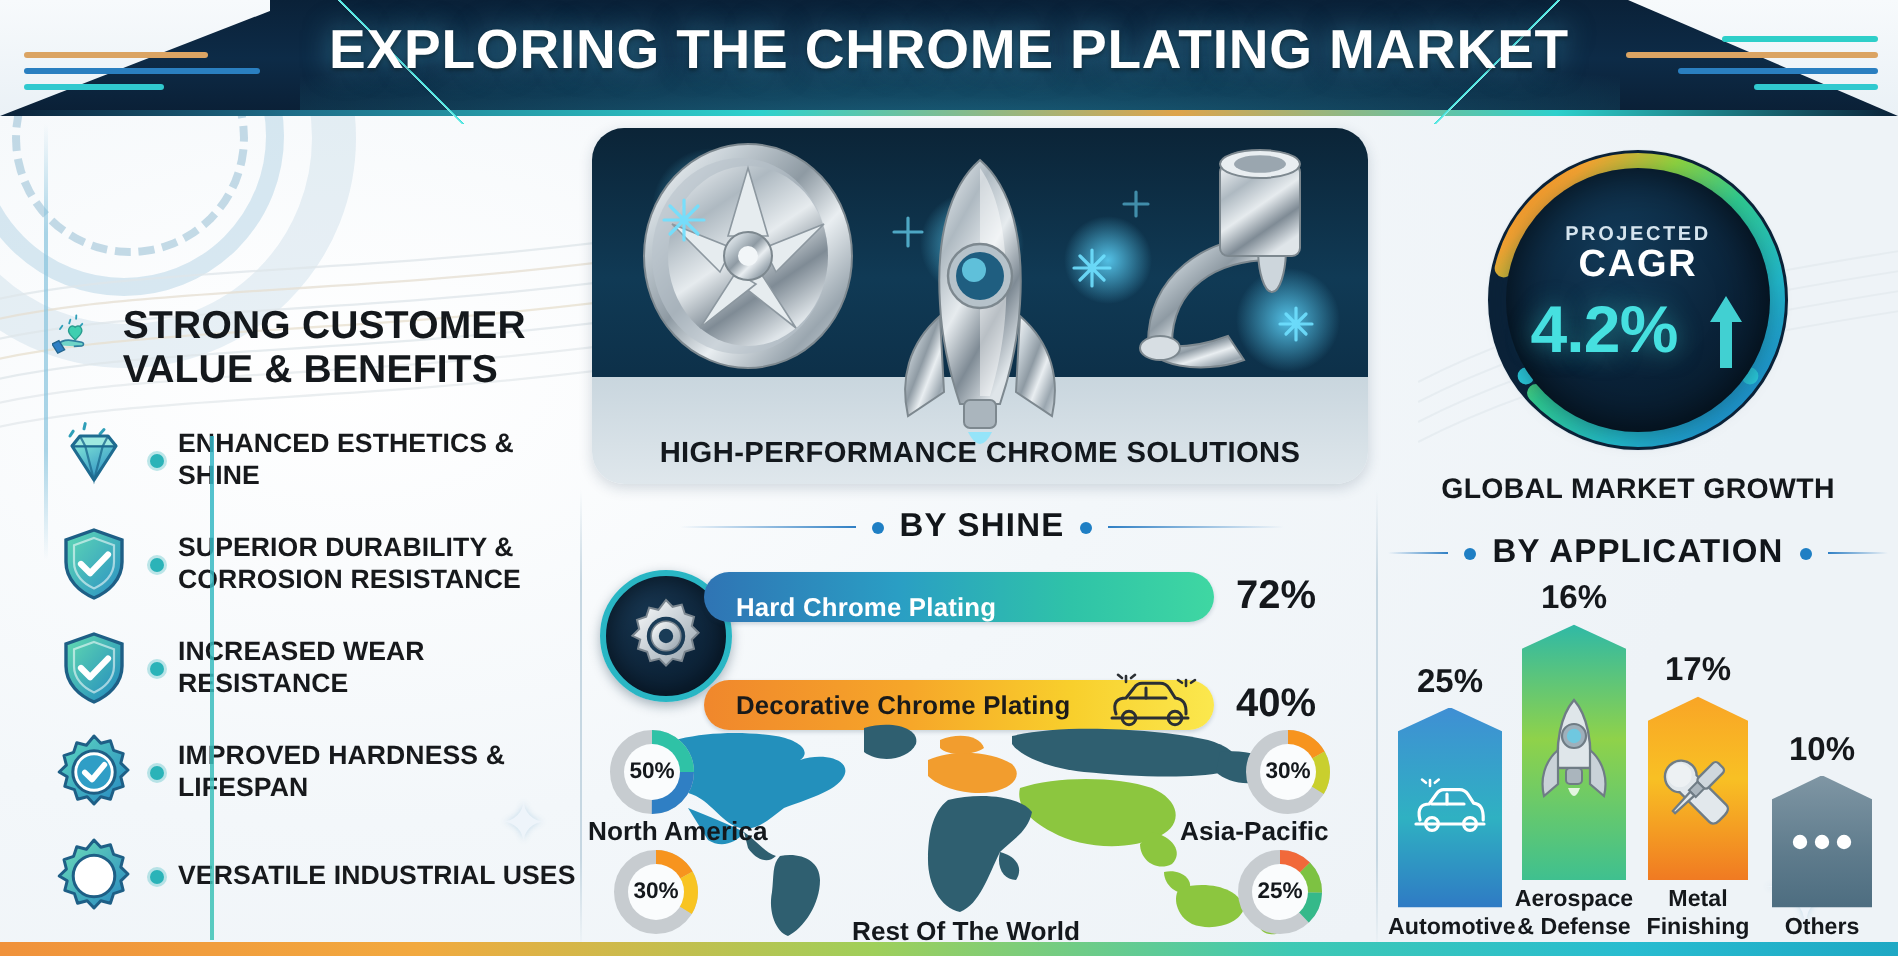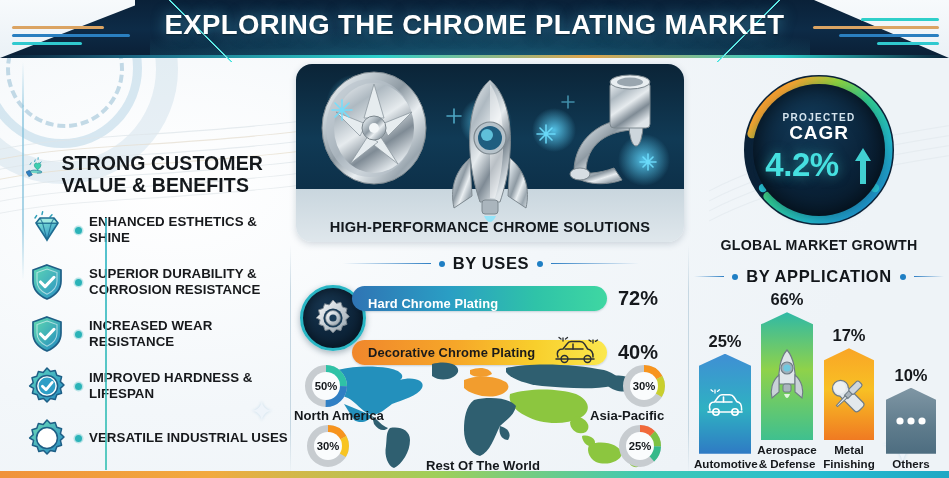--- a/index.html
+++ b/index.html
@@ -487,21 +487,21 @@
               <path d="M0 -6 V6 M-6 0 H6"></path>
             </g>
         </g>
       </svg>
       <div class="hero-caption">HIGH-PERFORMANCE CHROME SOLUTIONS</div>
     </div>
 
     <div class="sec-title" style="margin-top:12px;">
       <div class="line"></div>
       <div class="bullet"></div>
-      <div class="txt">BY USES</div>
+      <div class="txt">BY SHINE</div>
       <div class="bullet"></div>
       <div class="line r"></div>
     </div>
 
     <div class="bytype-wrap">
       <div class="bt-gear">
         <svg width="40" height="40" viewBox="0 0 40 40">
           <defs>
               <linearGradient id="mg" x1="0" y1="0" x2="1" y2="1">
             <stop offset="0%" stop-color="#ffffff"></stop>
@@ -688,21 +688,21 @@
             </g>
             <g stroke="#ffffff" stroke-width="1.3" stroke-linecap="round">
               <path d="M11 6 v-3 M9 4.4 l-2-1.6 M13.4 4.4 l2-1.6"></path>
             </g>
           </svg>
         </div>
         <div class="app-name">Automotive</div>
       </div>
 
       <div class="app-col" style="left:62px; width:62px;">
-        <div class="app-pct">66%</div>
+        <div class="app-pct">16%</div>
         <div class="app-bar" style="width:52px; height:128px; background:linear-gradient(180deg,#2fb9a6 0%, #8fd24a 45%, #3fc08f 100%);">
           <svg width="40" height="56" viewBox="0 0 40 56">
             <path d="M20 2 C 27 10, 29 24, 28 36 L12 36 C 11 24, 13 10, 20 2z" fill="#dfe6ea" stroke="#6f7c85" stroke-width="1.2"></path>
             <circle cx="20" cy="20" r="6" fill="#9fb0bb" stroke="#6f7c85" stroke-width="1.1"></circle>
             <circle cx="20" cy="20" r="3.6" fill="#6fc8e0"></circle>
             <path d="M12 27 C 5 33, 3 42, 5 50 L12 44z" fill="#c9d2d8" stroke="#6f7c85" stroke-width="1.1"></path>
             <path d="M28 27 C 35 33, 37 42, 35 50 L28 44z" fill="#c9d2d8" stroke="#6f7c85" stroke-width="1.1"></path>
             <rect x="16" y="36" width="8" height="8" rx="2" fill="#aab5bd" stroke="#6f7c85" stroke-width="1"></rect>
             <path d="M17 46 q3 8 6 0" fill="#ffffff" opacity=".8"></path>
           </svg>

